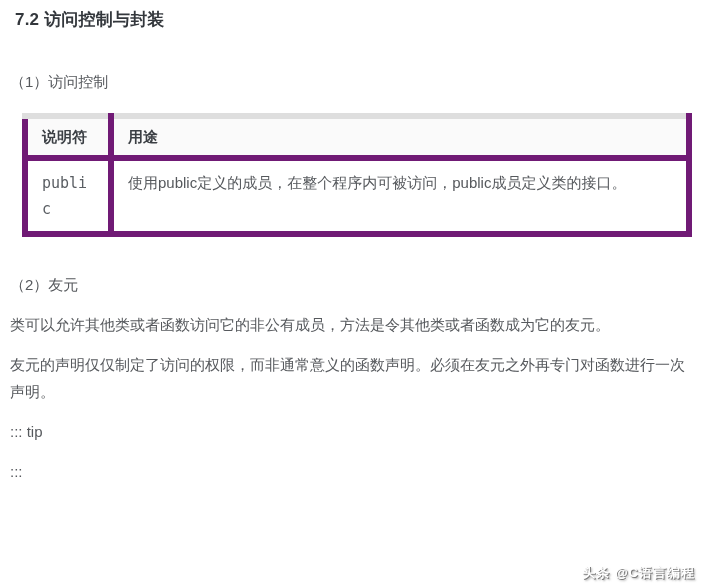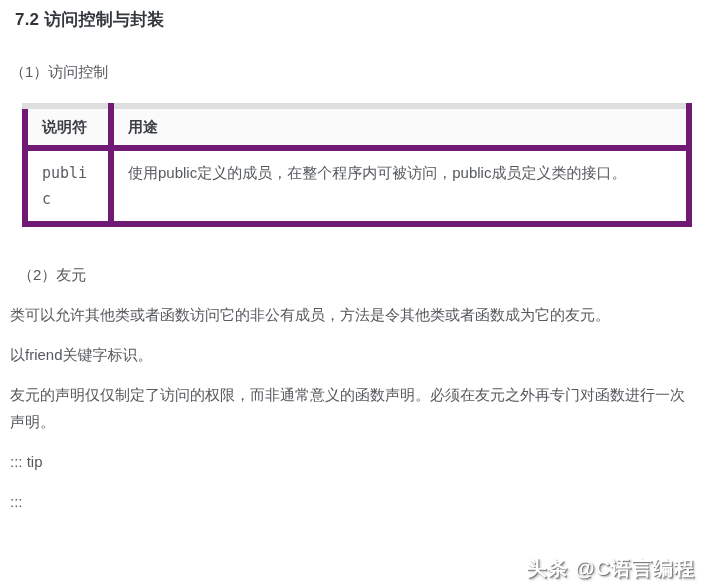--- a/index.html
+++ b/index.html
@@ -22,22 +22,22 @@
     font-weight: bold;
     color: #33373c;
     line-height: 20px;
     margin-left: 5px;
     letter-spacing: 0.2px;
   }
   p {
     line-height: 27px;
     color: #56595d;
   }
-  .section-heading-1 { margin-top: 28px; }
-  .section-heading-2 { margin-top: 34px; margin-left: 8px; }
+  .section-heading-1 { margin-top: 38px; }
+  .section-heading-2 { margin-top: 34px; }
   .para { margin-top: 13px; }
 
   table.access-table {
     border-collapse: collapse;
     table-layout: fixed;
     width: 670px;
     margin: 18px 0 0 12px;
   }
   table.access-table th,
   table.access-table td {
@@ -64,21 +64,21 @@
     font-size: 15px;
     color: #5a5e63;
     word-break: break-all;
   }
   col.col-spec { width: 86px; }
 
   .watermark {
     position: absolute;
     right: 6px;
     bottom: 5px;
-    font-size: 20px;
+    font-size: 13px;
     font-weight: bold;
     letter-spacing: 1px;
     color: #ffffff;
     text-shadow: 1px 1px 0 #7d7d7d, 2px 2px 2px rgba(120,120,120,0.55);
     white-space: nowrap;
   }
 </style>
 </head>
 <body>
 
@@ -104,21 +104,20 @@
         <td class="spec-cell">public</td>
         <td>使用public定义的成员，在整个程序内可被访问，public成员定义类的接口。</td>
       </tr>
     </tbody>
   </table>
 
   <p class="section-heading-2">（2）友元</p>
 
   <p class="para">类可以允许其他类或者函数访问它的非公有成员，方法是令其他类或者函数成为它的友元。</p>
 
-  <p class="para">以friend关键字标识。</p>
 
 
   <p class="para">友元的声明仅仅制定了访问的权限，而非通常意义的函数声明。必须在友元之外再专门对函数进行一次声明。</p>
 
   <p class="para">::: tip</p>
 
   <p class="para">:::</p>
 
 </div>
 

